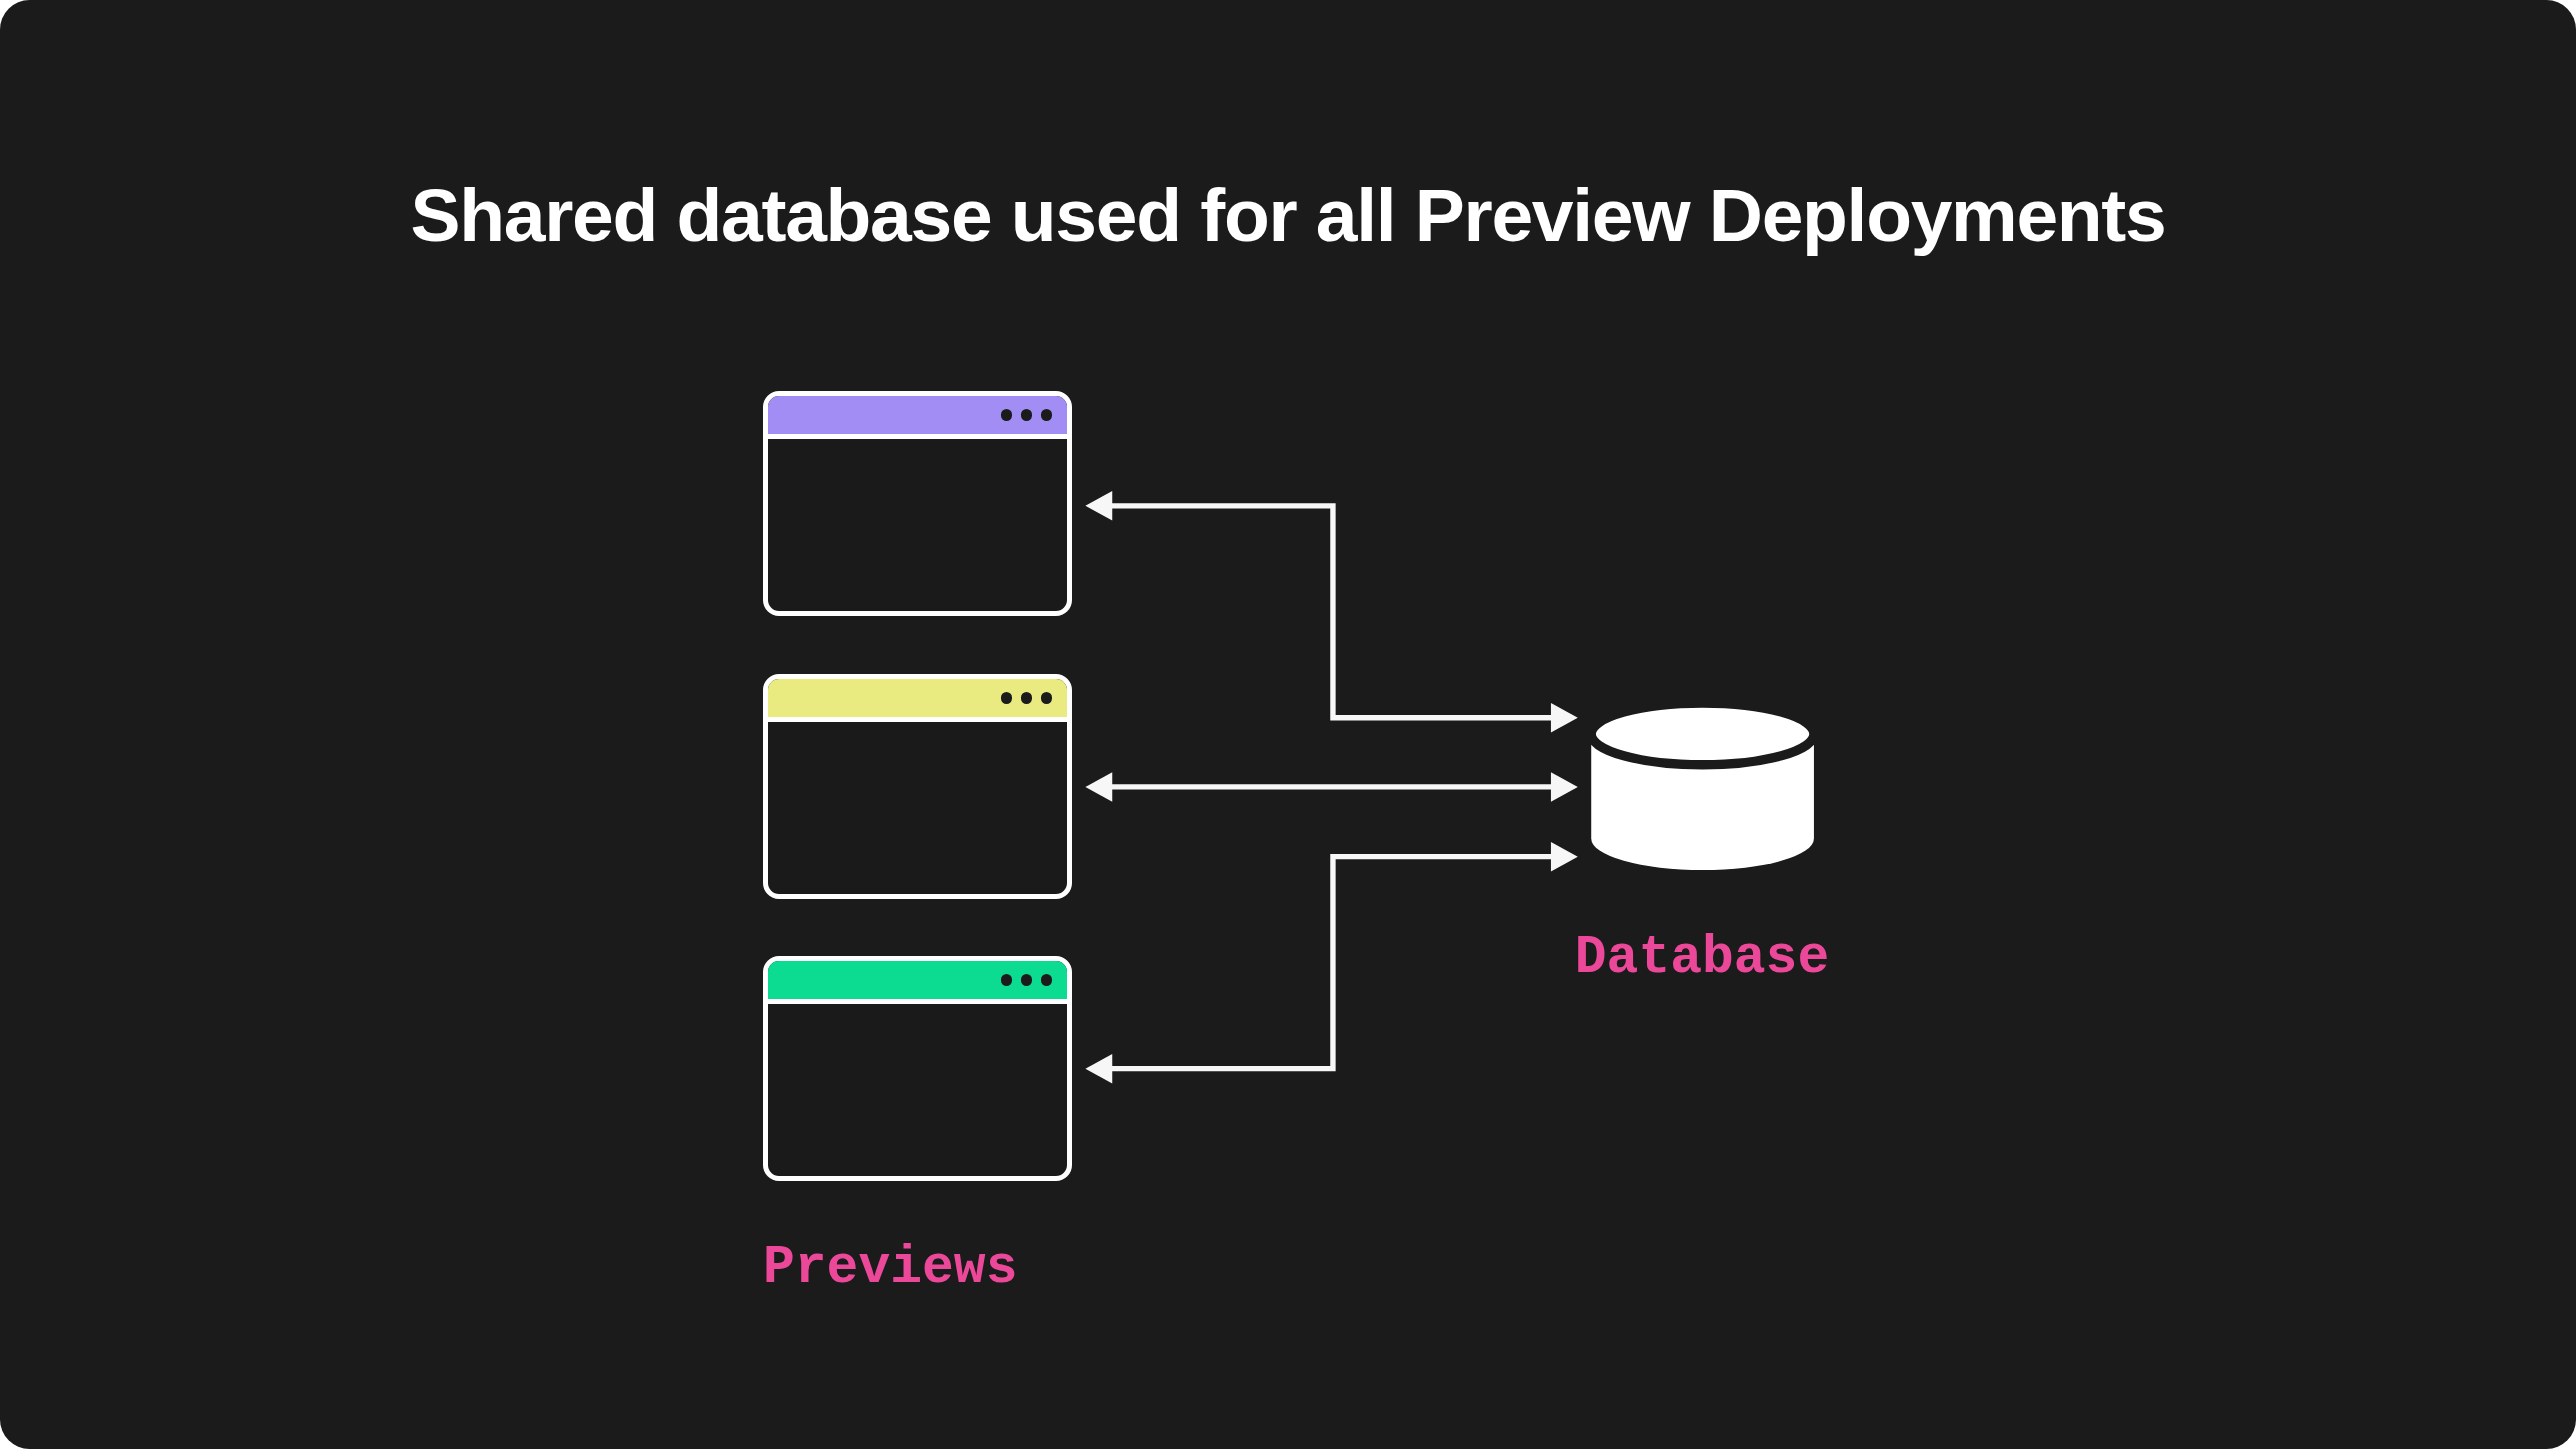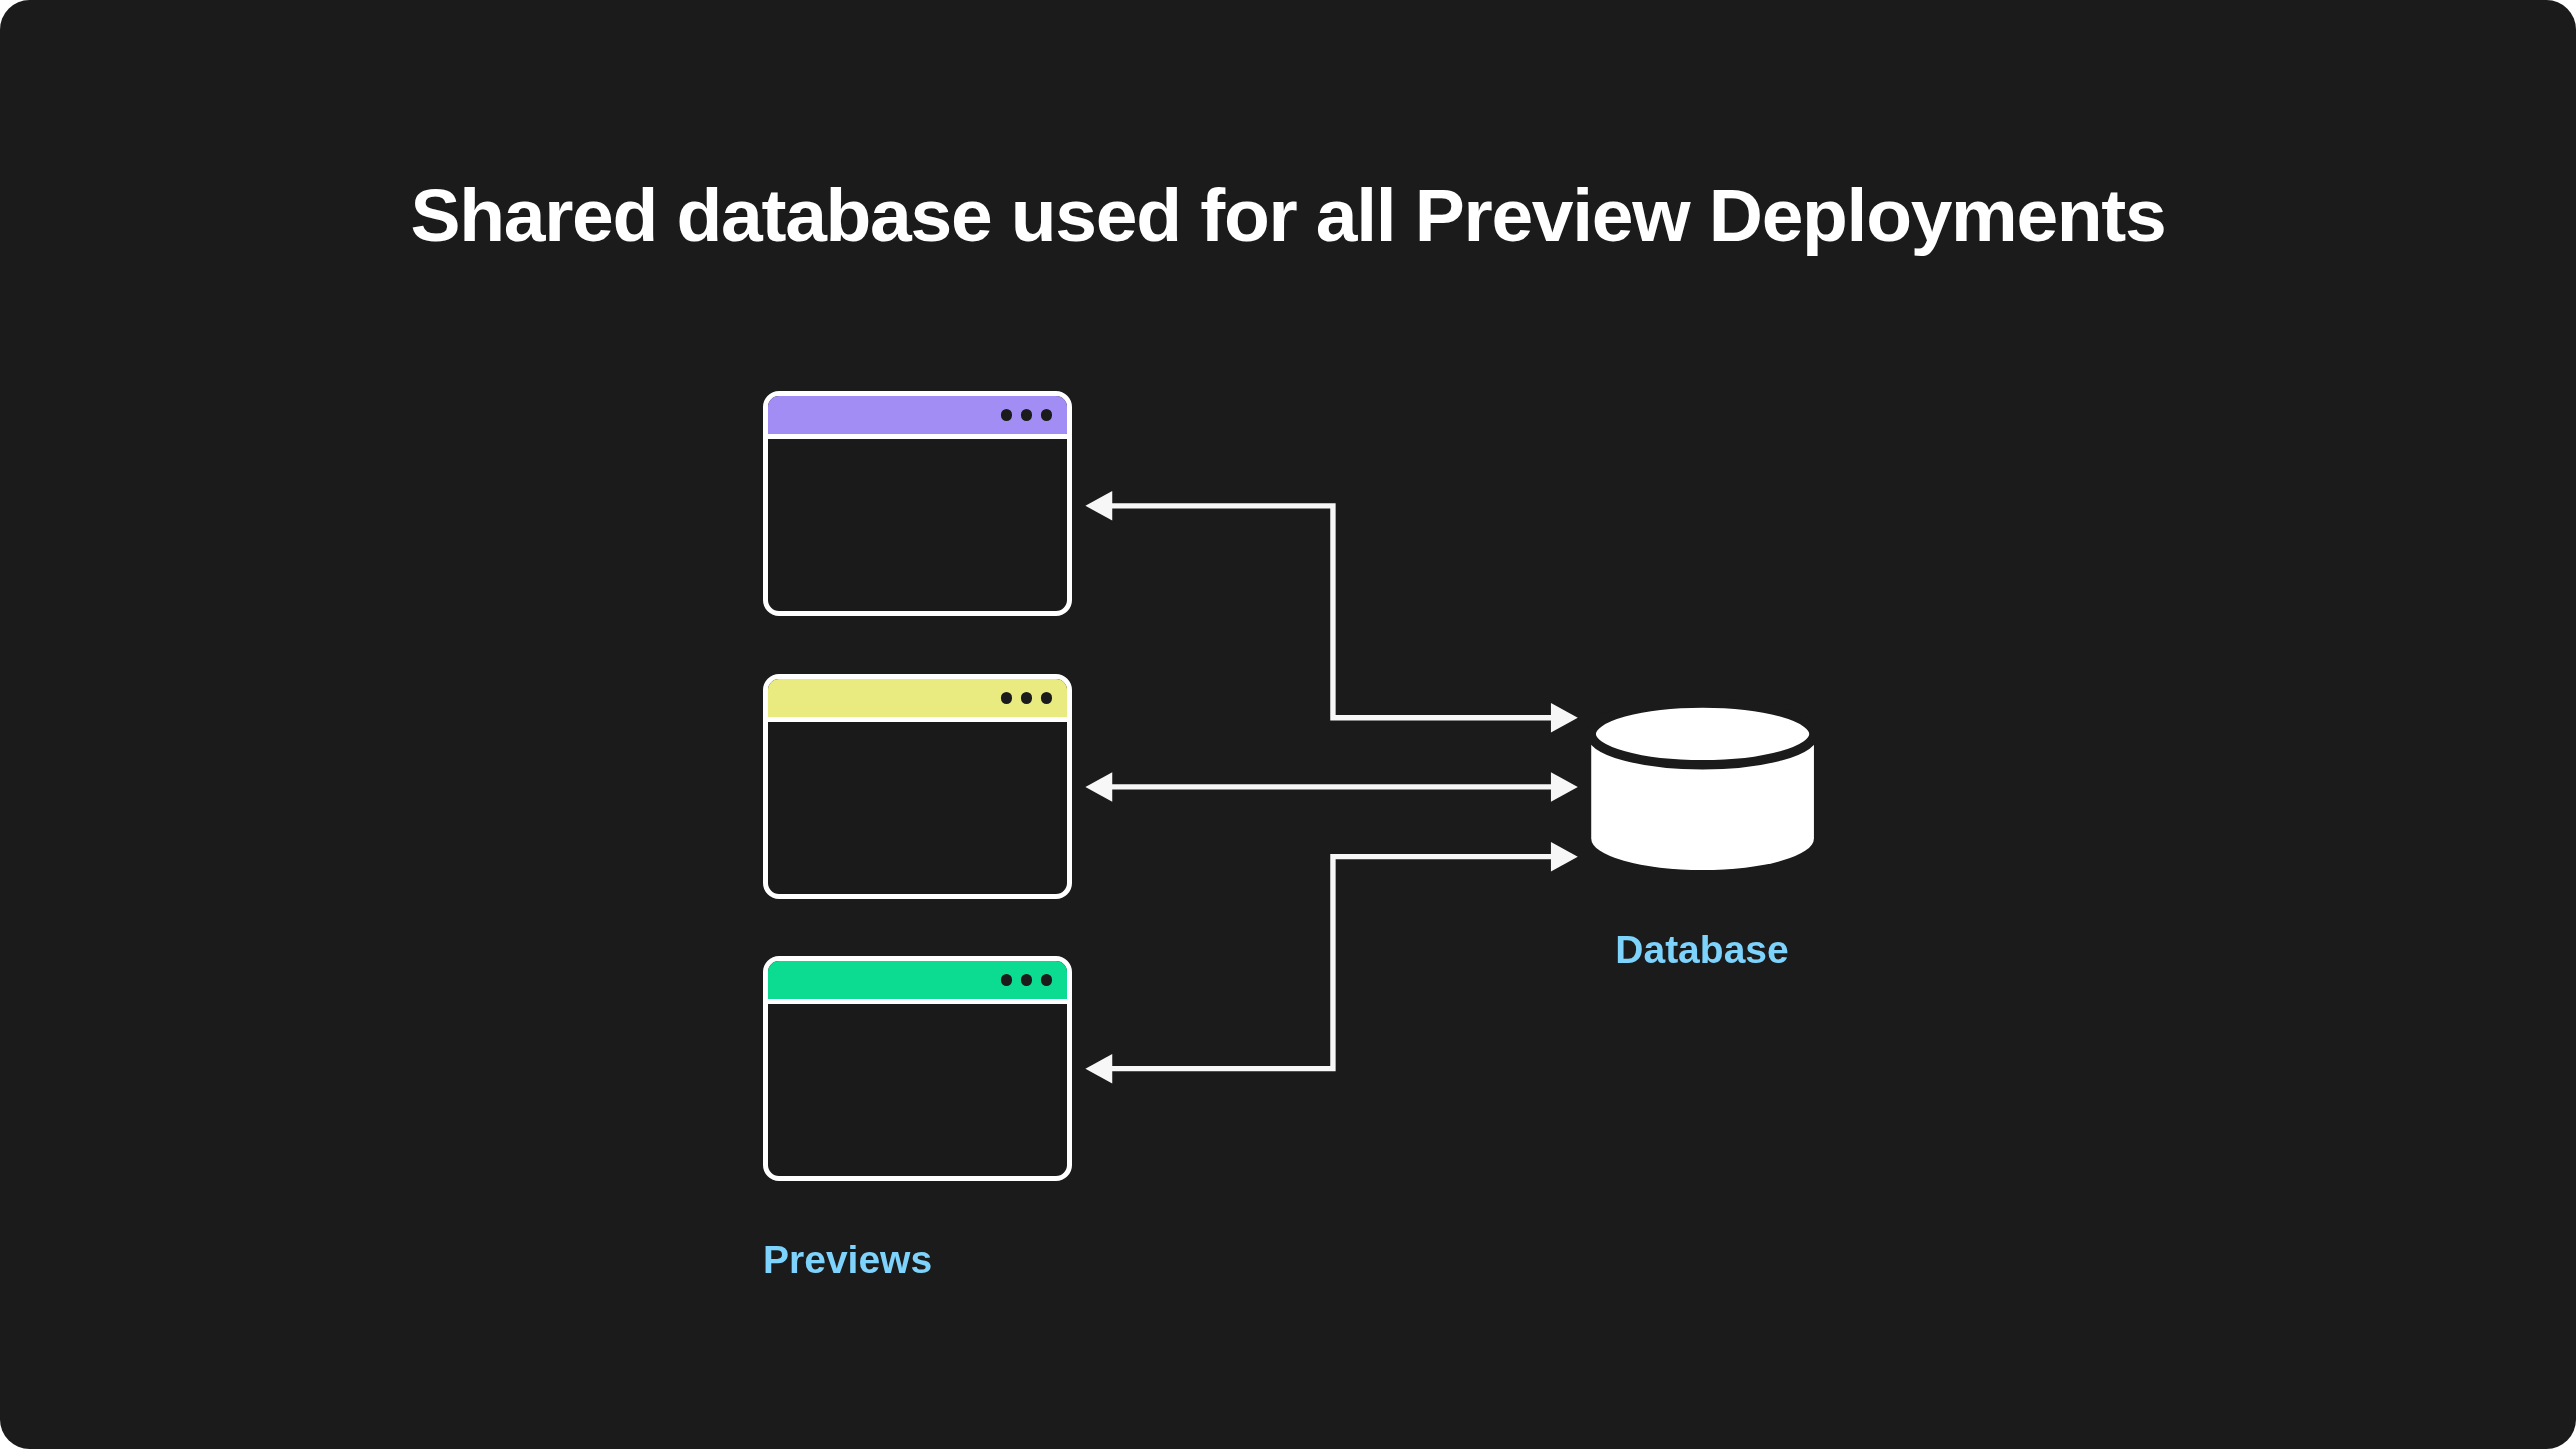--- a/index.html
+++ b/index.html
@@ -59,24 +59,24 @@
   .diagram-svg {
     position: absolute;
     top: 0;
     left: 0;
     width: 2576px;
     height: 1449px;
     pointer-events: none;
   }
   .node-label {
     position: absolute;
-    color: #7dd3fc;
-    font-family: Liberation Sans, sans-serif;
+    color: #ec4899;
+    font-family: Liberation Mono, monospace;
     font-weight: 700;
-    font-size: 39px;
+    font-size: 53px;
   }
   .label-previews {
     left: 763px;
     width: 309px;
     top: 1238px;
     text-align: left;
   }
   .label-database {
     left: 1702px;
     top: 928px;

